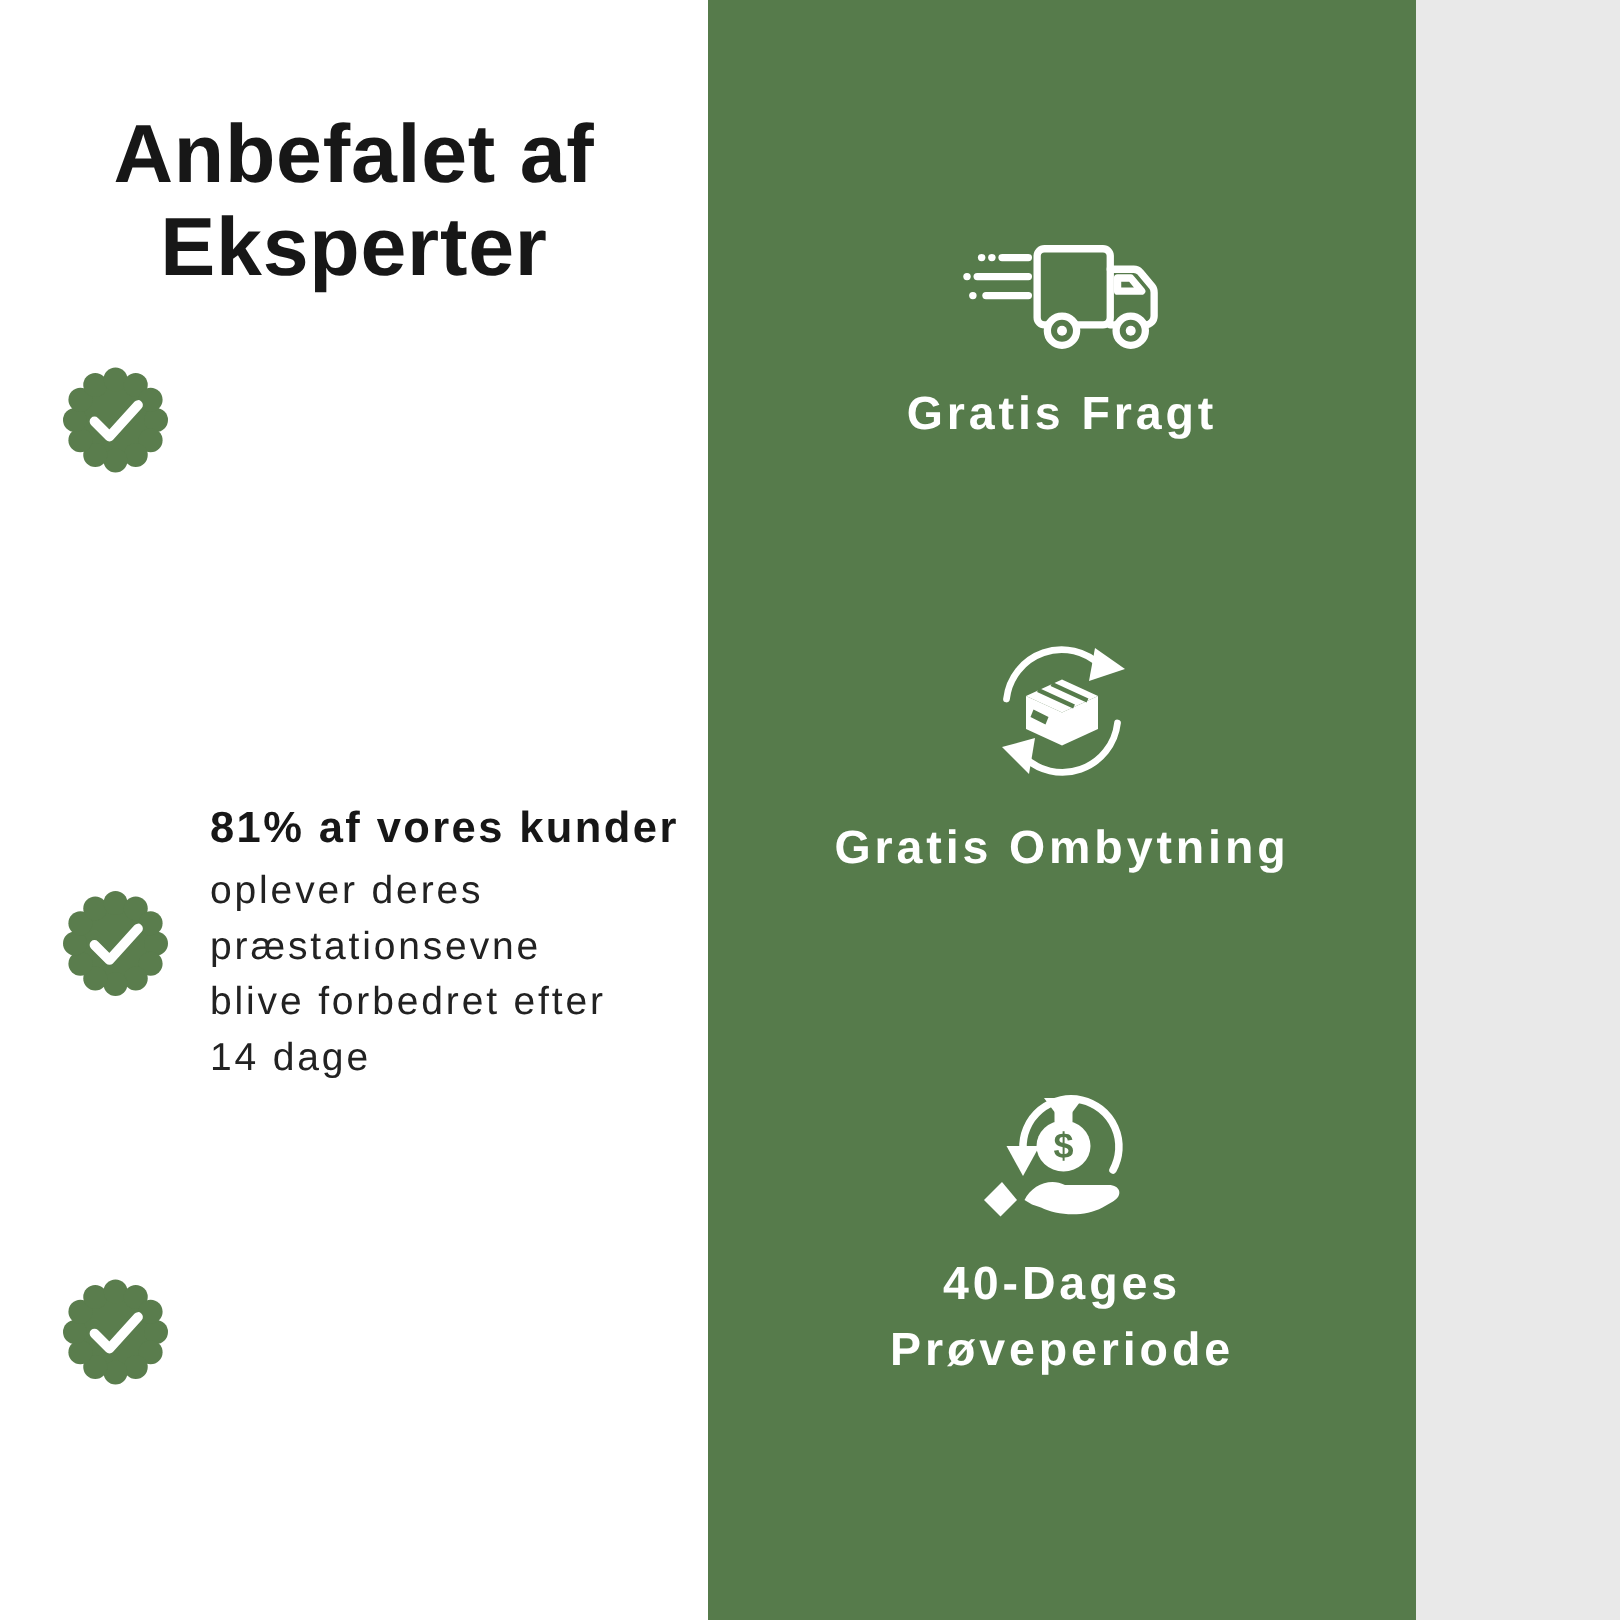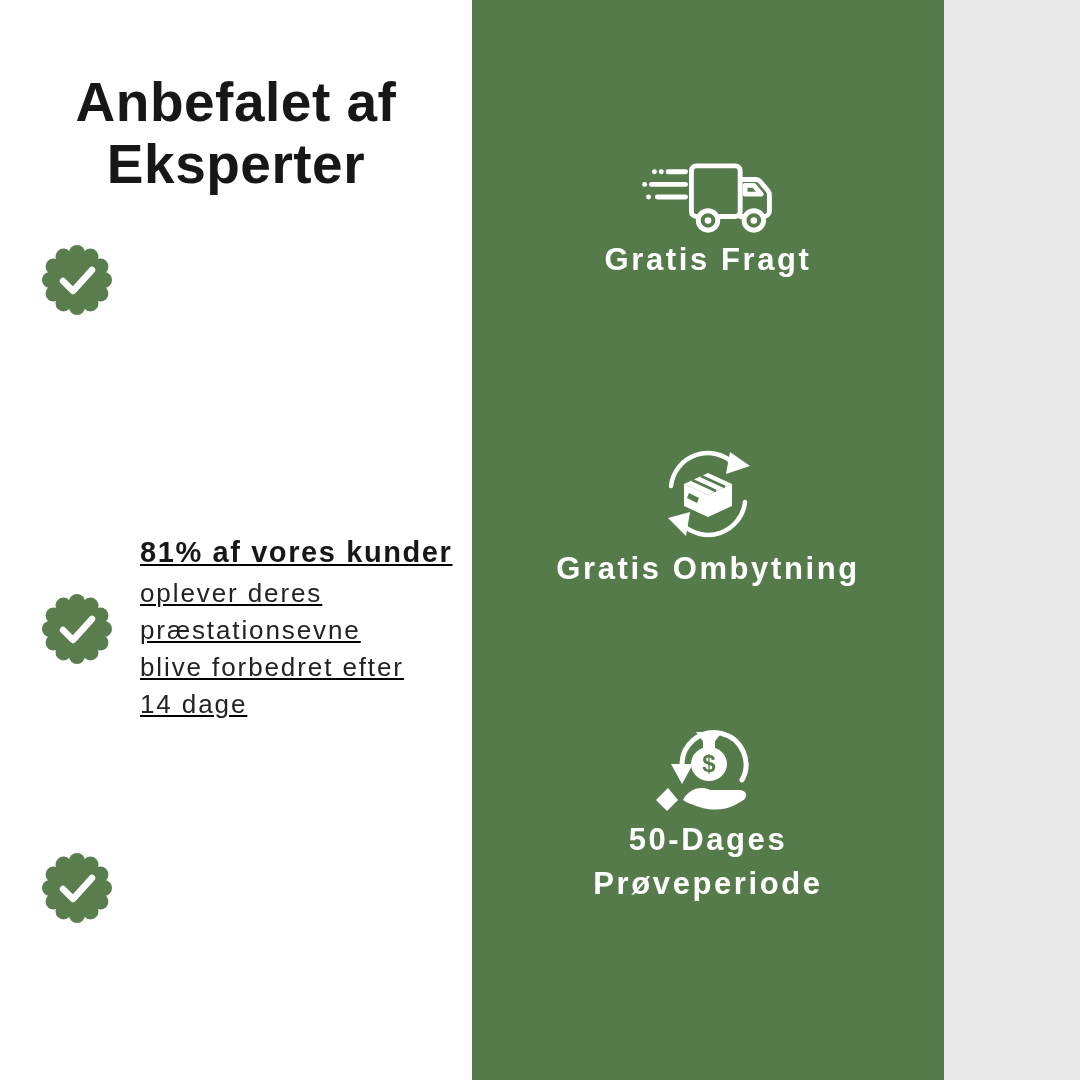--- a/index.html
+++ b/index.html
@@ -17,39 +17,39 @@
   .right-panel{width:540px;height:100%;background:var(--green);position:relative;}
 
   .page-title{
     position:absolute;top:34px;left:0;width:100%;
     text-align:center;font-size:55px;font-weight:800;color:var(--ink);
     line-height:1.13;white-space:pre-line;letter-spacing:.5px;
   }
 
   .stat{position:absolute;left:40px;display:flex;align-items:center;gap:26px;width:480px;}
   .stat-1{top:243px;}
-  .stat-2{top:536px;text-decoration:underline;}
+  .stat-2{top:536px;}
   .stat-3{top:851px;}
   .badge{width:74px;height:74px;flex:none;}
   .stat-text{min-width:0;}
   .stat-heading{
     font-size:29px;font-weight:800;color:var(--ink);
     letter-spacing:1.6px;margin:0 0 6px 0;white-space:nowrap;
   }
   .stat-body{
     font-size:26px;font-weight:400;color:#222;
     letter-spacing:1.9px;line-height:1.42;white-space:pre-line;
   }
 
   .feature{
     position:absolute;left:0;width:100%;
-    display:flex;flex-direction:column;align-items:center;
+    display:flex;flex-direction:column;align-items:center;gap:16px;
   }
   .feature-1{top:160px;}
-  .feature-2{top:442px;}
+  .feature-2{top:422px;}
   .feature-3{top:712px;}
   .feature-icon{display:block;}
   .feature-label{
     color:var(--white);font-size:31px;font-weight:700;
     letter-spacing:2.6px;line-height:1.42;white-space:pre-line;text-align:center;
   }
 </style>
 </head>
 <body>
 
@@ -183,17 +183,17 @@
       <svg class="feature-icon" width="112" height="106" viewBox="0 0 112 106">
         <path d="M30,54 A32,32 0 1 1 90,68" stroke="#fff" stroke-width="5" fill="none" stroke-linecap="round"></path>
         <polygon points="19,52 41,52 30,72" fill="#fff"></polygon>
         <polygon points="44,20 70,20 61,32 53,32" fill="#fff"></polygon>
         <rect x="51" y="29" width="12" height="7" fill="#fff"></rect>
         <ellipse cx="57" cy="52" rx="18" ry="17" fill="#fff"></ellipse>
         <text x="57" y="60" text-anchor="middle" font-size="24" font-weight="bold" fill="var(--green)" font-family="Liberation Sans, sans-serif">$</text>
         <path d="M31,88 C36,78 48,73 58,78 L87,78 C95,78 97,85 90,89 L83,93 C70,100 52,98 42,93 L36,91 Z" fill="#fff"></path>
         <polygon points="4,88 16,76 26,88 15,99" fill="#fff"></polygon>
       </svg>
-      <div class="feature-label">50-Dages
+      <div class="feature-label">40-Dages
 Prøveperiode</div>
     </div>
   </div>
 </div>
 
 </body></html>

